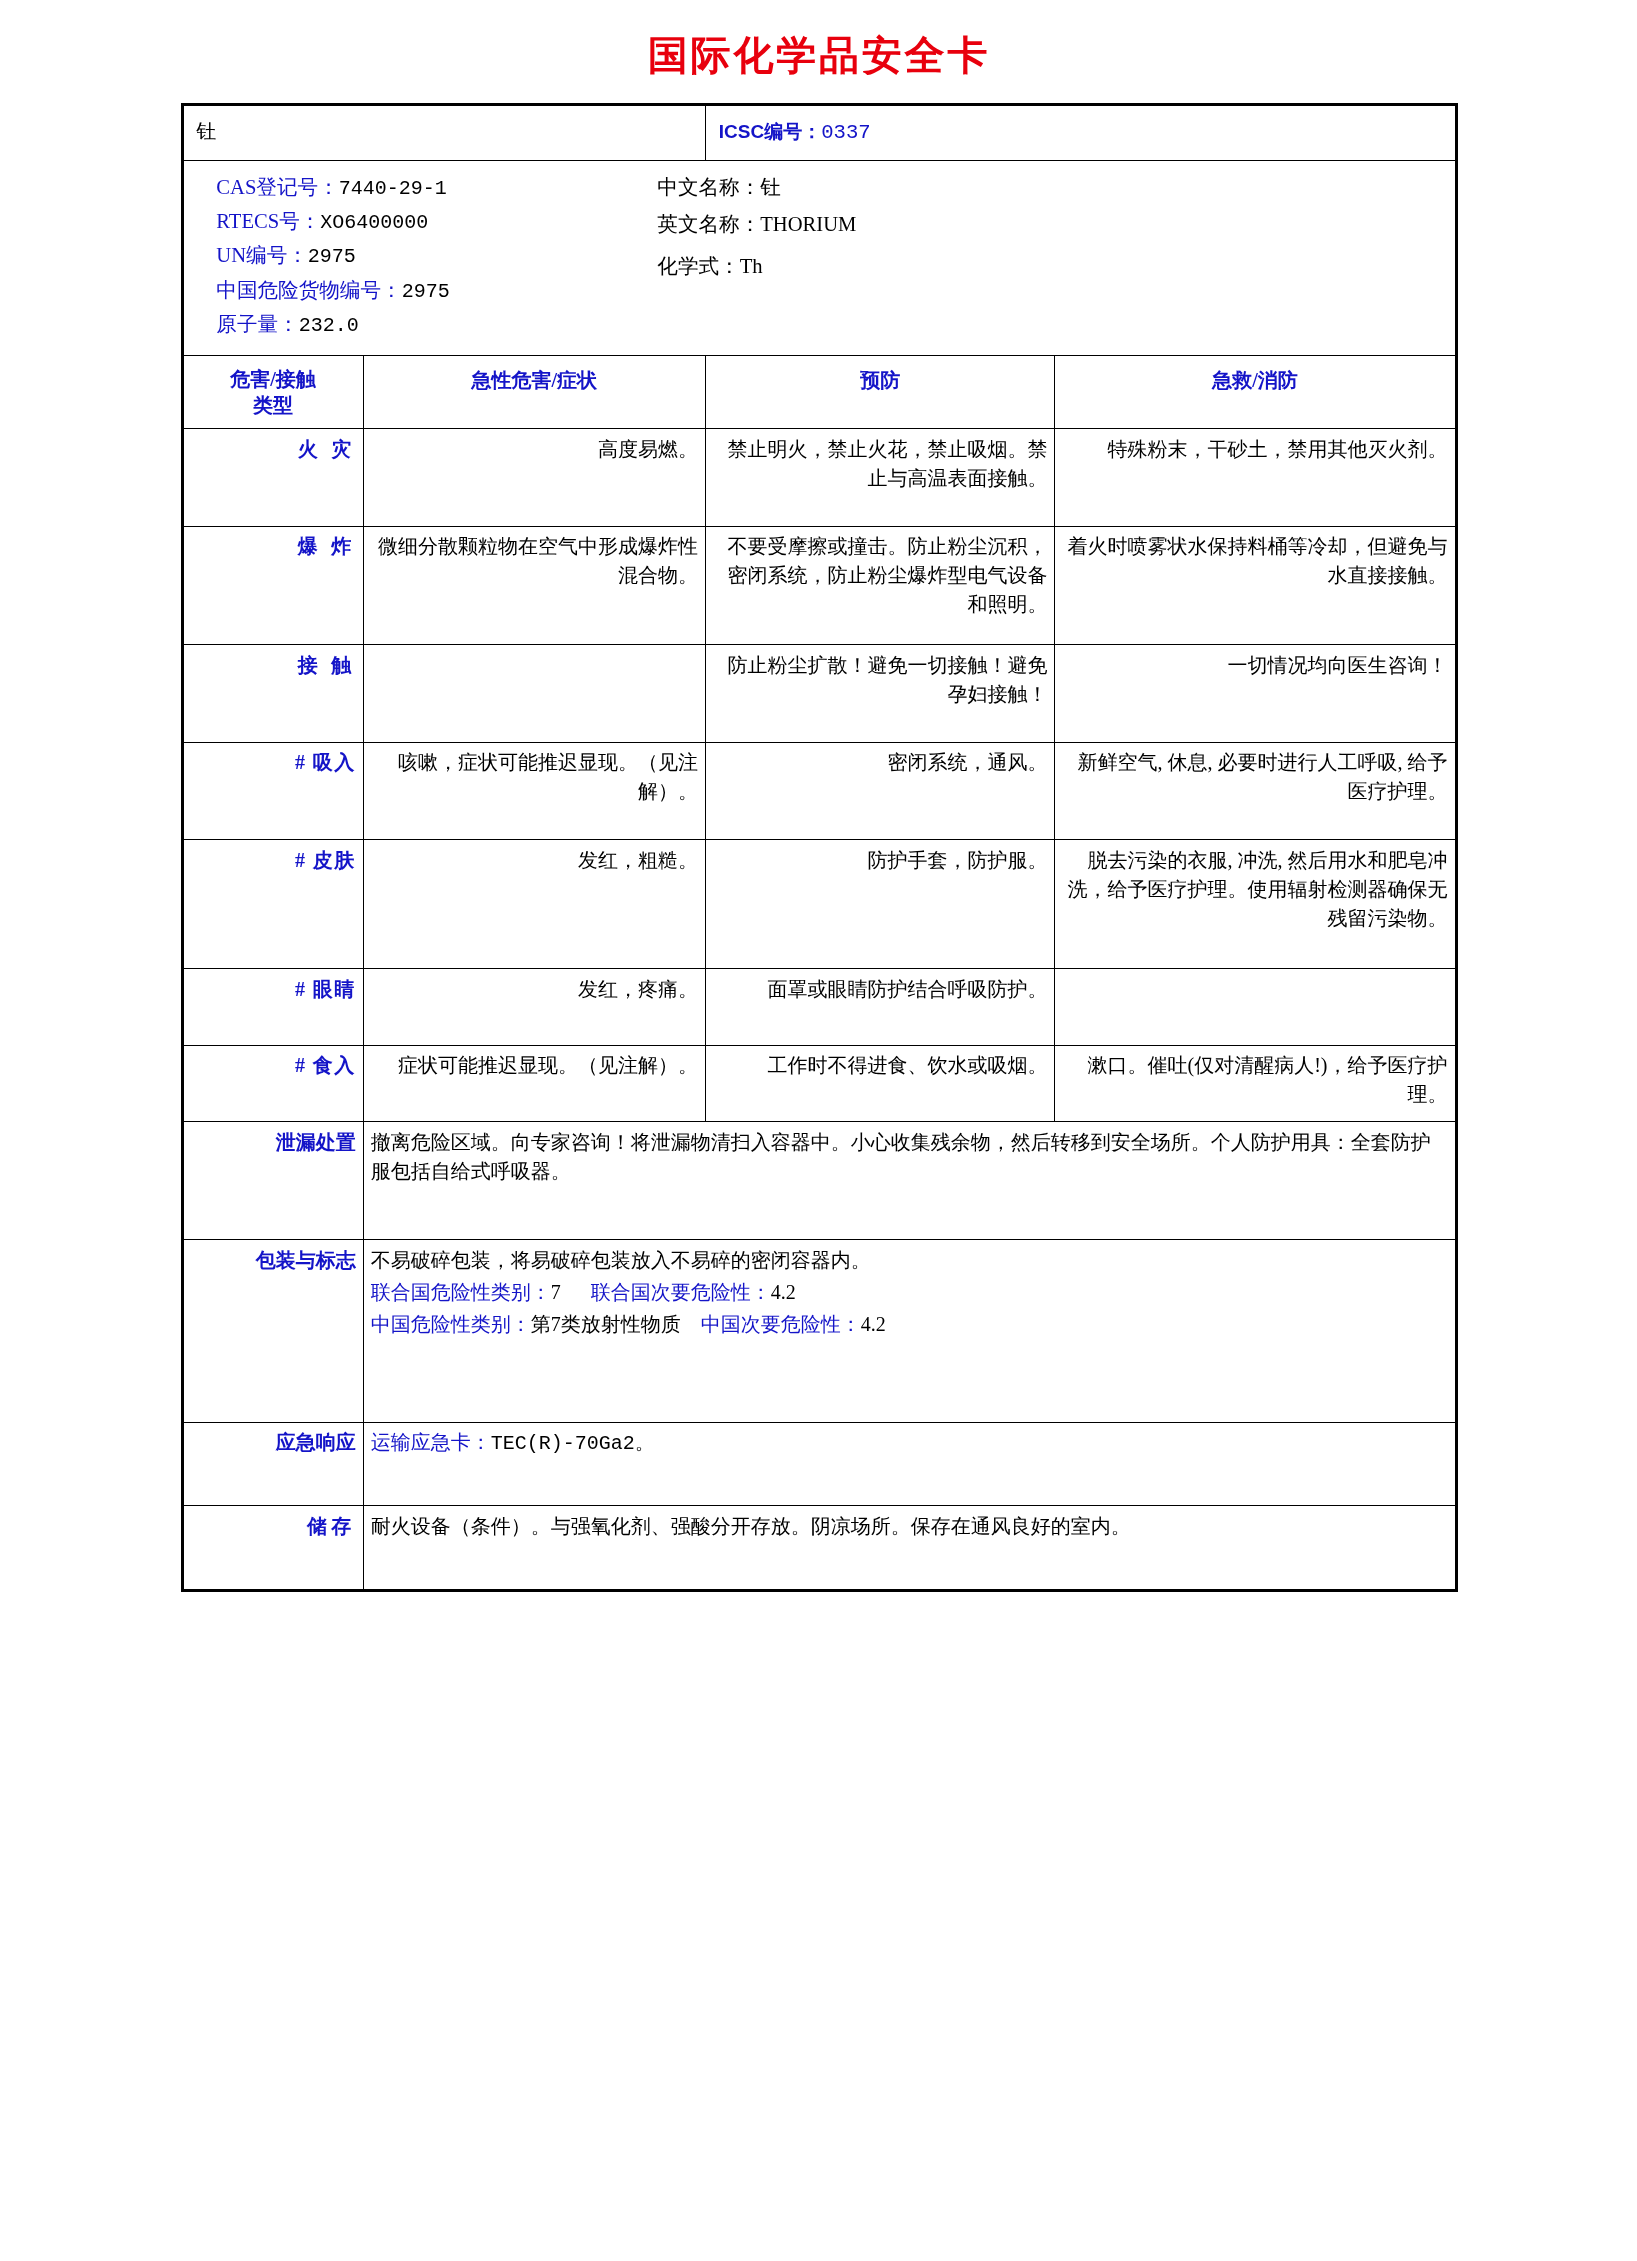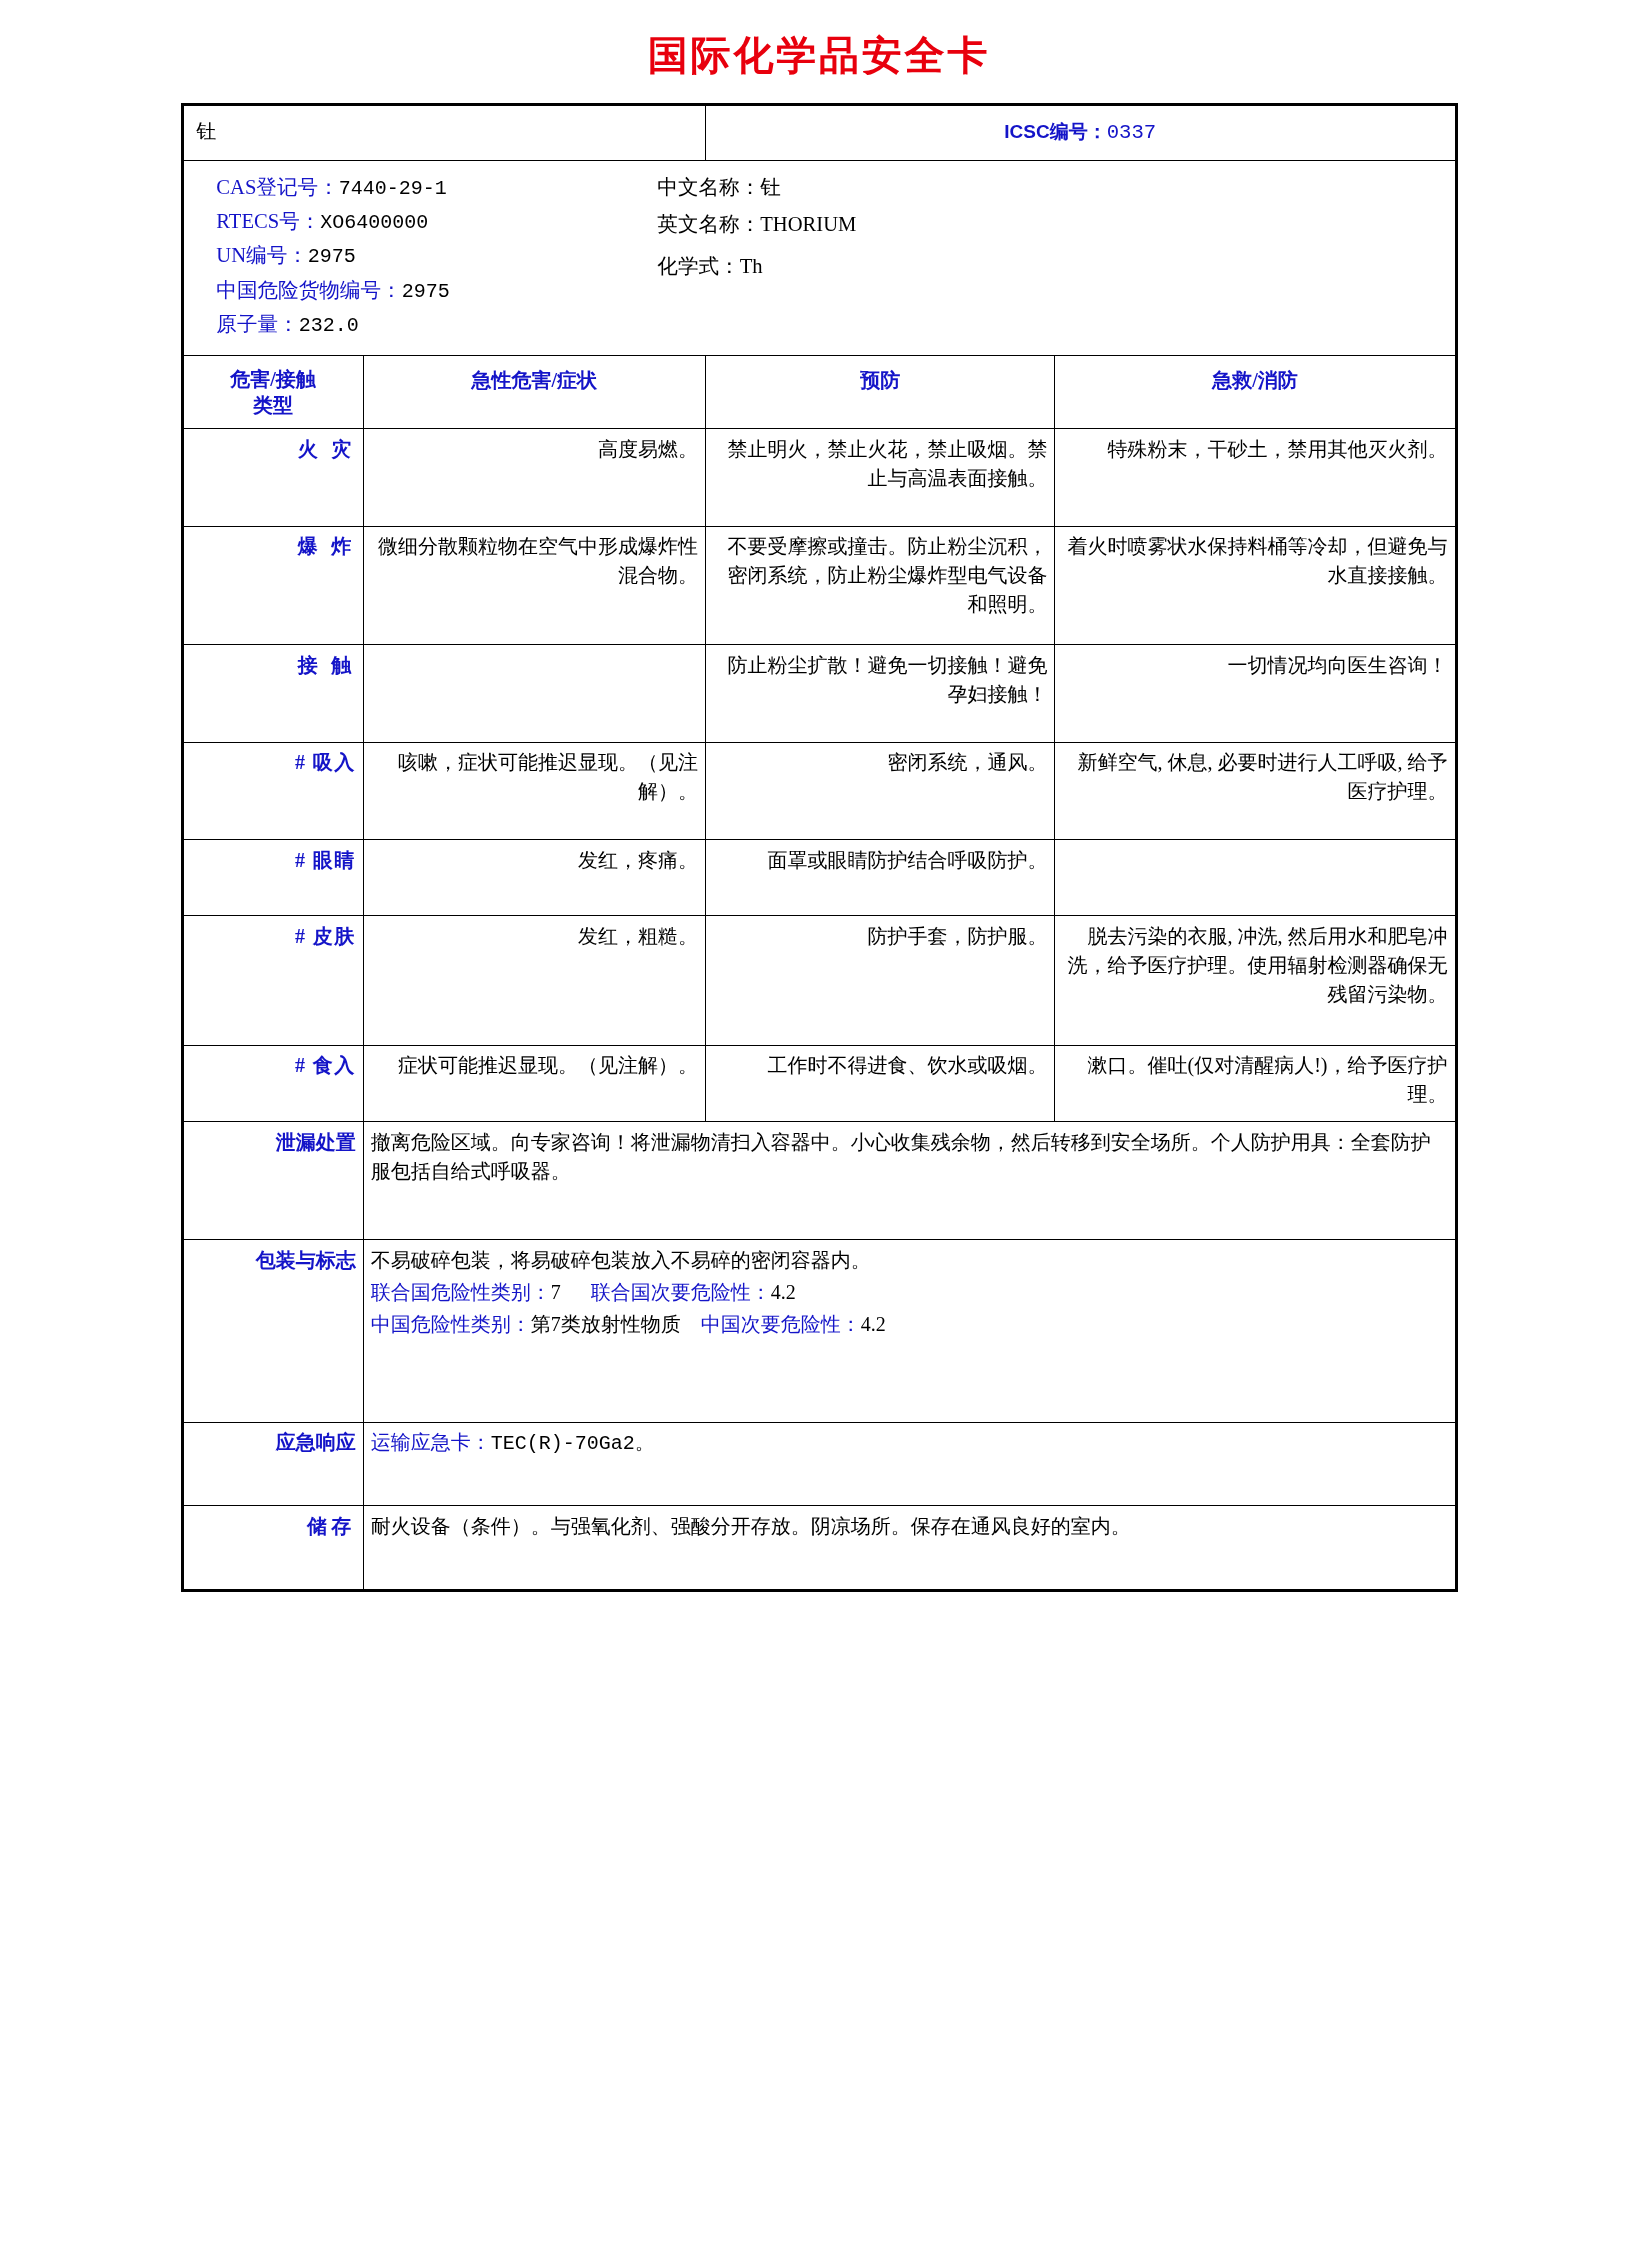--- a/index.html
+++ b/index.html
@@ -50,21 +50,21 @@
   }
   .mono {
     font-family: "Liberation Mono", "DejaVu Sans Mono", monospace;
   }
   
   .hdr-name {
     font-size: 21px;
     padding: 11.4px 12.8px !important;
   }
   .hdr-icsc {
-    text-align: center;
+    text-align: left;
     font-size: 21px;
     padding: 11.4px 12.8px !important;
   }
   .hdr-icsc .lbl {
     font-family: "Liberation Sans", "DejaVu Sans", sans-serif;
     font-weight: bold;
     color: #1414c8;
     font-size: 19px;
   }
   .hdr-icsc .num {
@@ -250,31 +250,31 @@
       </tr>
 
       <tr>
         <td class="cat hash" style="height:85px"># 吸入</td>
         <td class="body">咳嗽，症状可能推迟显现。（见注解）。</td>
         <td class="body">密闭系统，通风。</td>
         <td class="body">新鲜空气, 休息, 必要时进行人工呼吸, 给予医疗护理。</td>
       </tr>
 
       <tr>
+        <td class="cat hash" style="height:117px"># 皮肤</td>
+        <td class="body">发红，粗糙。</td>
+        <td class="body">防护手套，防护服。</td>
+        <td class="body">脱去污染的衣服, 冲洗, 然后用水和肥皂冲洗，给予医疗护理。使用辐射检测器确保无残留污染物。</td>
+      </tr>
+
+      <tr>
         <td class="cat hash" style="height:64px"># 眼睛</td>
         <td class="body">发红，疼痛。</td>
         <td class="body">面罩或眼睛防护结合呼吸防护。</td>
         <td class="body"></td>
-      </tr>
-
-      <tr>
-        <td class="cat hash" style="height:117px"># 皮肤</td>
-        <td class="body">发红，粗糙。</td>
-        <td class="body">防护手套，防护服。</td>
-        <td class="body">脱去污染的衣服, 冲洗, 然后用水和肥皂冲洗，给予医疗护理。使用辐射检测器确保无残留污染物。</td>
       </tr>
 
       <tr>
         <td class="cat hash" style="height:64px"># 食入</td>
         <td class="body">症状可能推迟显现。（见注解）。</td>
         <td class="body">工作时不得进食、饮水或吸烟。</td>
         <td class="body">漱口。催吐(仅对清醒病人!)，给予医疗护理。</td>
       </tr>
 
       <tr>

